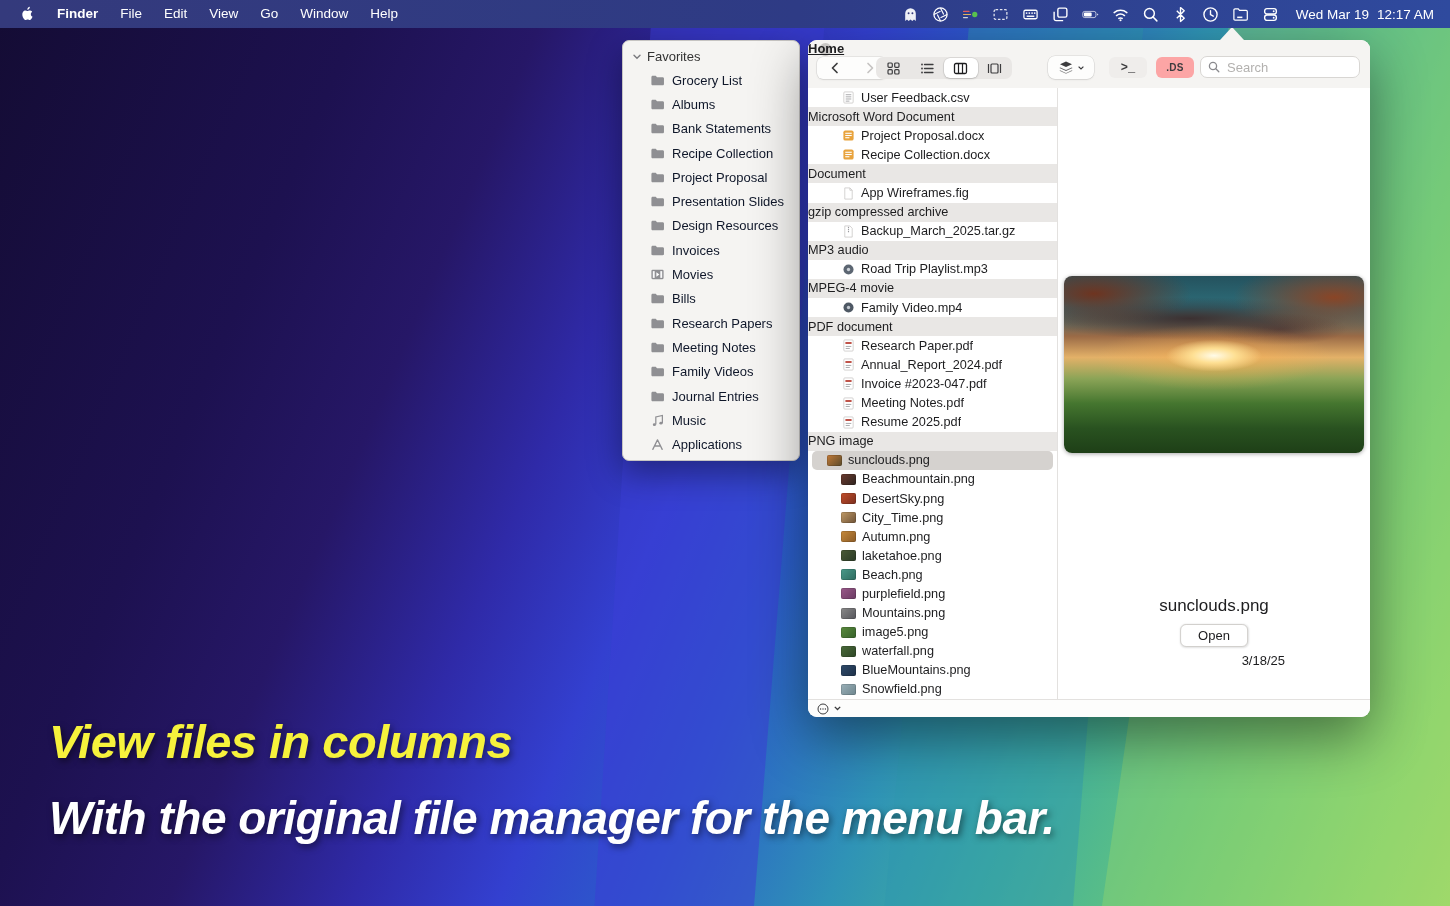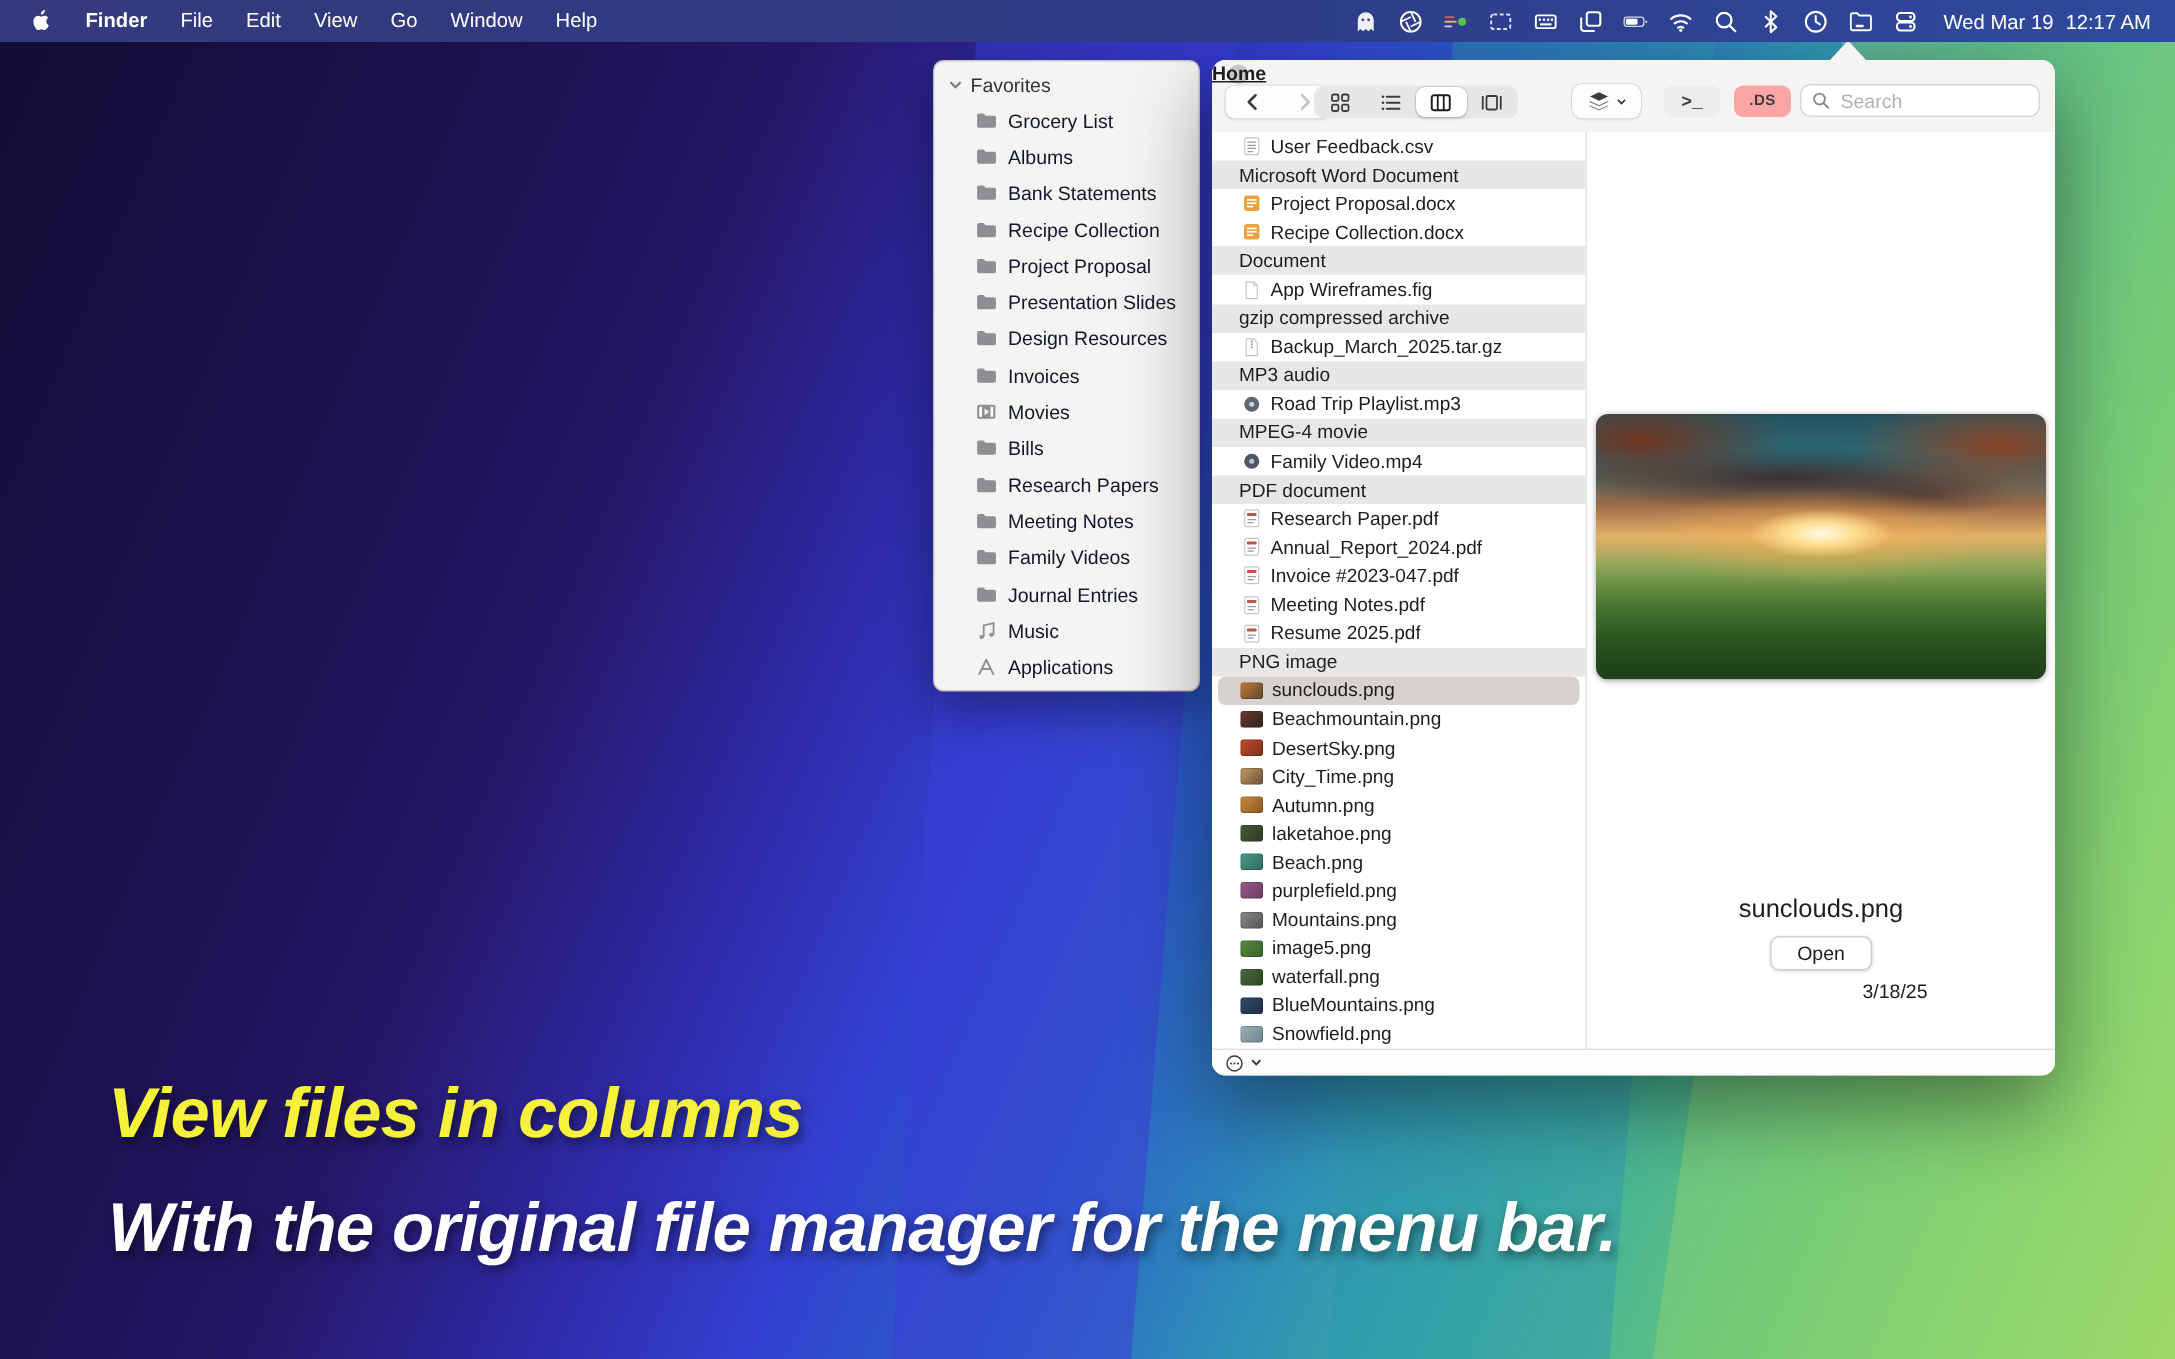--- a/index.html
+++ b/index.html
@@ -78,22 +78,22 @@
     border:1px solid #d8d6d3;border-radius:7px;display:flex;align-items:center;gap:5px;
     padding:0 7px;box-sizing:border-box;}
   .searchbox svg{width:12px;height:12px;flex:none;}
   .searchbox input{border:none;outline:none;background:transparent;font-size:13px;width:100%;
     color:#333;font-family:inherit;}
   .searchbox input::placeholder{color:#b3b1af;}
   
   .content{position:absolute;left:0;top:48px;width:562px;height:612px;background:#fff;}
   .filecol{position:absolute;left:0;top:0;width:249px;height:612px;overflow:hidden;}
   .fl-header{height:19.1px;background:#e9e7e5;display:flex;align-items:center;
-    padding-left:18px;font-size:12.7px;color:#1d1d1f;box-sizing:border-box;}
-  .fl-row{height:19.1px;display:flex;align-items:center;gap:6px;padding-left:19px;
+    font-size:12.7px;color:#1d1d1f;box-sizing:border-box;}
+  .fl-row{height:19.1px;display:flex;align-items:center;gap:6px;padding-left:33px;
     font-size:12.7px;color:#1d1d1f;box-sizing:border-box;position:relative;}
   .fl-row.sel{background:#d5d2cf;border-radius:5px;margin:0 4px;padding-left:15px;}
   .fl-icon{width:14px;height:14px;display:flex;align-items:center;justify-content:center;flex:none;}
   .fl-icon svg{width:13px;height:13px;}
   .fl-thumb{width:15px;height:11px;border-radius:2px;flex:none;
     box-shadow:inset 0 0 0 .5px rgba(0,0,0,.25);}
   .fl-label{white-space:nowrap;overflow:hidden;text-overflow:ellipsis;}
   .divider{position:absolute;left:249px;top:0;width:1px;height:612px;background:#e3e1df;}
   
   .preview{position:absolute;left:250px;top:0;width:312px;height:612px;}
@@ -118,21 +118,21 @@
   .meta-label{text-align:right;color:#86868a;font-weight:600;margin-top:44px;}
   .meta-value{color:#1d1d1f;}
   
   .statusbar{position:absolute;left:0;bottom:0;width:100%;height:17px;background:#fdfdfc;
     border-top:1px solid #e3e1df;display:flex;align-items:center;}
   .sb-more{display:flex;align-items:center;gap:4px;padding-left:9px;}
   .sb-more svg{width:12px;height:12px;}
   .sb-more svg.ch{width:9px;height:9px;}
   .status-text{position:absolute;left:0;width:100%;text-align:center;font-size:11px;color:#3c3c3e;}
   
-  .caption{position:absolute;left:72px;top:714px;z-index:20;font-style:italic;font-weight:700;}
+  .caption{position:absolute;left:49px;top:714px;z-index:20;font-style:italic;font-weight:700;}
   .cap1{font-size:47px;color:#f6f23c;letter-spacing:-.5px;
     text-shadow:2px 3px 7px rgba(0,0,0,.5);}
   .cap2{font-size:46px;color:#fff;margin-top:22px;letter-spacing:-.5px;
     text-shadow:2px 3px 7px rgba(0,0,0,.5);}
 </style>
 </head>
 <body>
 
 <div id="screen">
   <div class="wallpaper">

